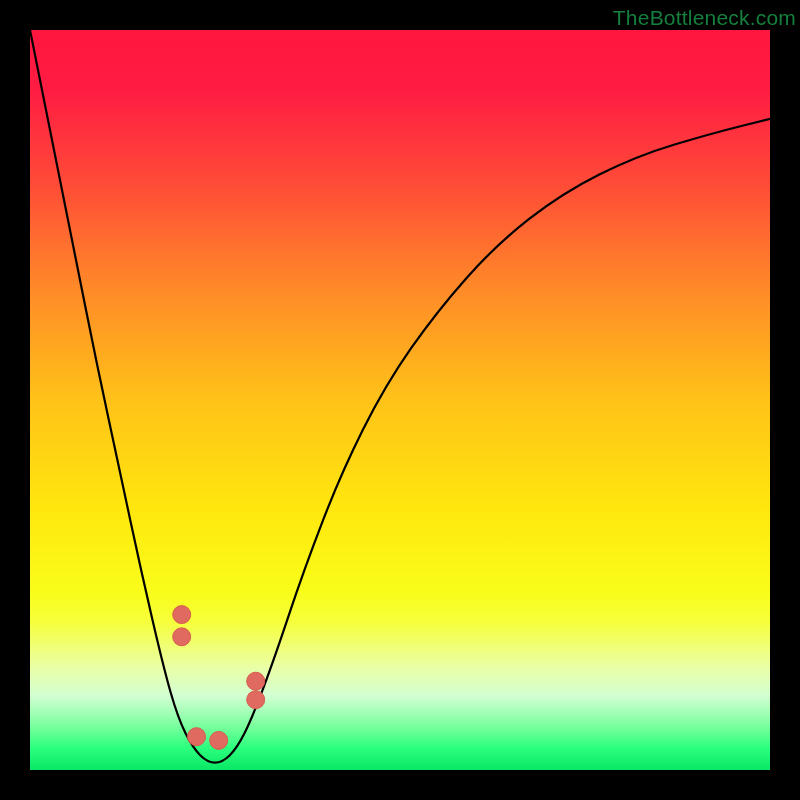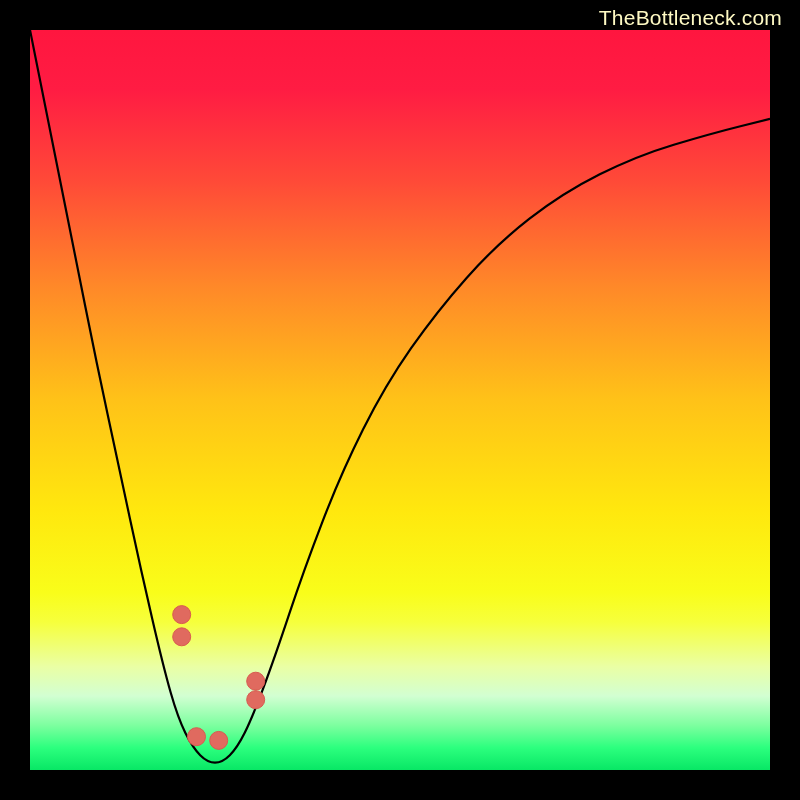--- a/index.html
+++ b/index.html
@@ -33,22 +33,22 @@
   }
   .svg-layer {
     position: absolute;
     inset: 0;
     width: 740px;
     height: 740px;
   }
   .watermark {
     position: absolute;
     top: 6px;
-    right: 18px;
-    color: #fef9c3;
+    right: 4px;
+    color: #15803d;
     font-size: 21px;
     font-weight: 400;
     letter-spacing: 0.2px;
   }
 </style>
 </head>
 <body>
 
 <div class="frame">
 

